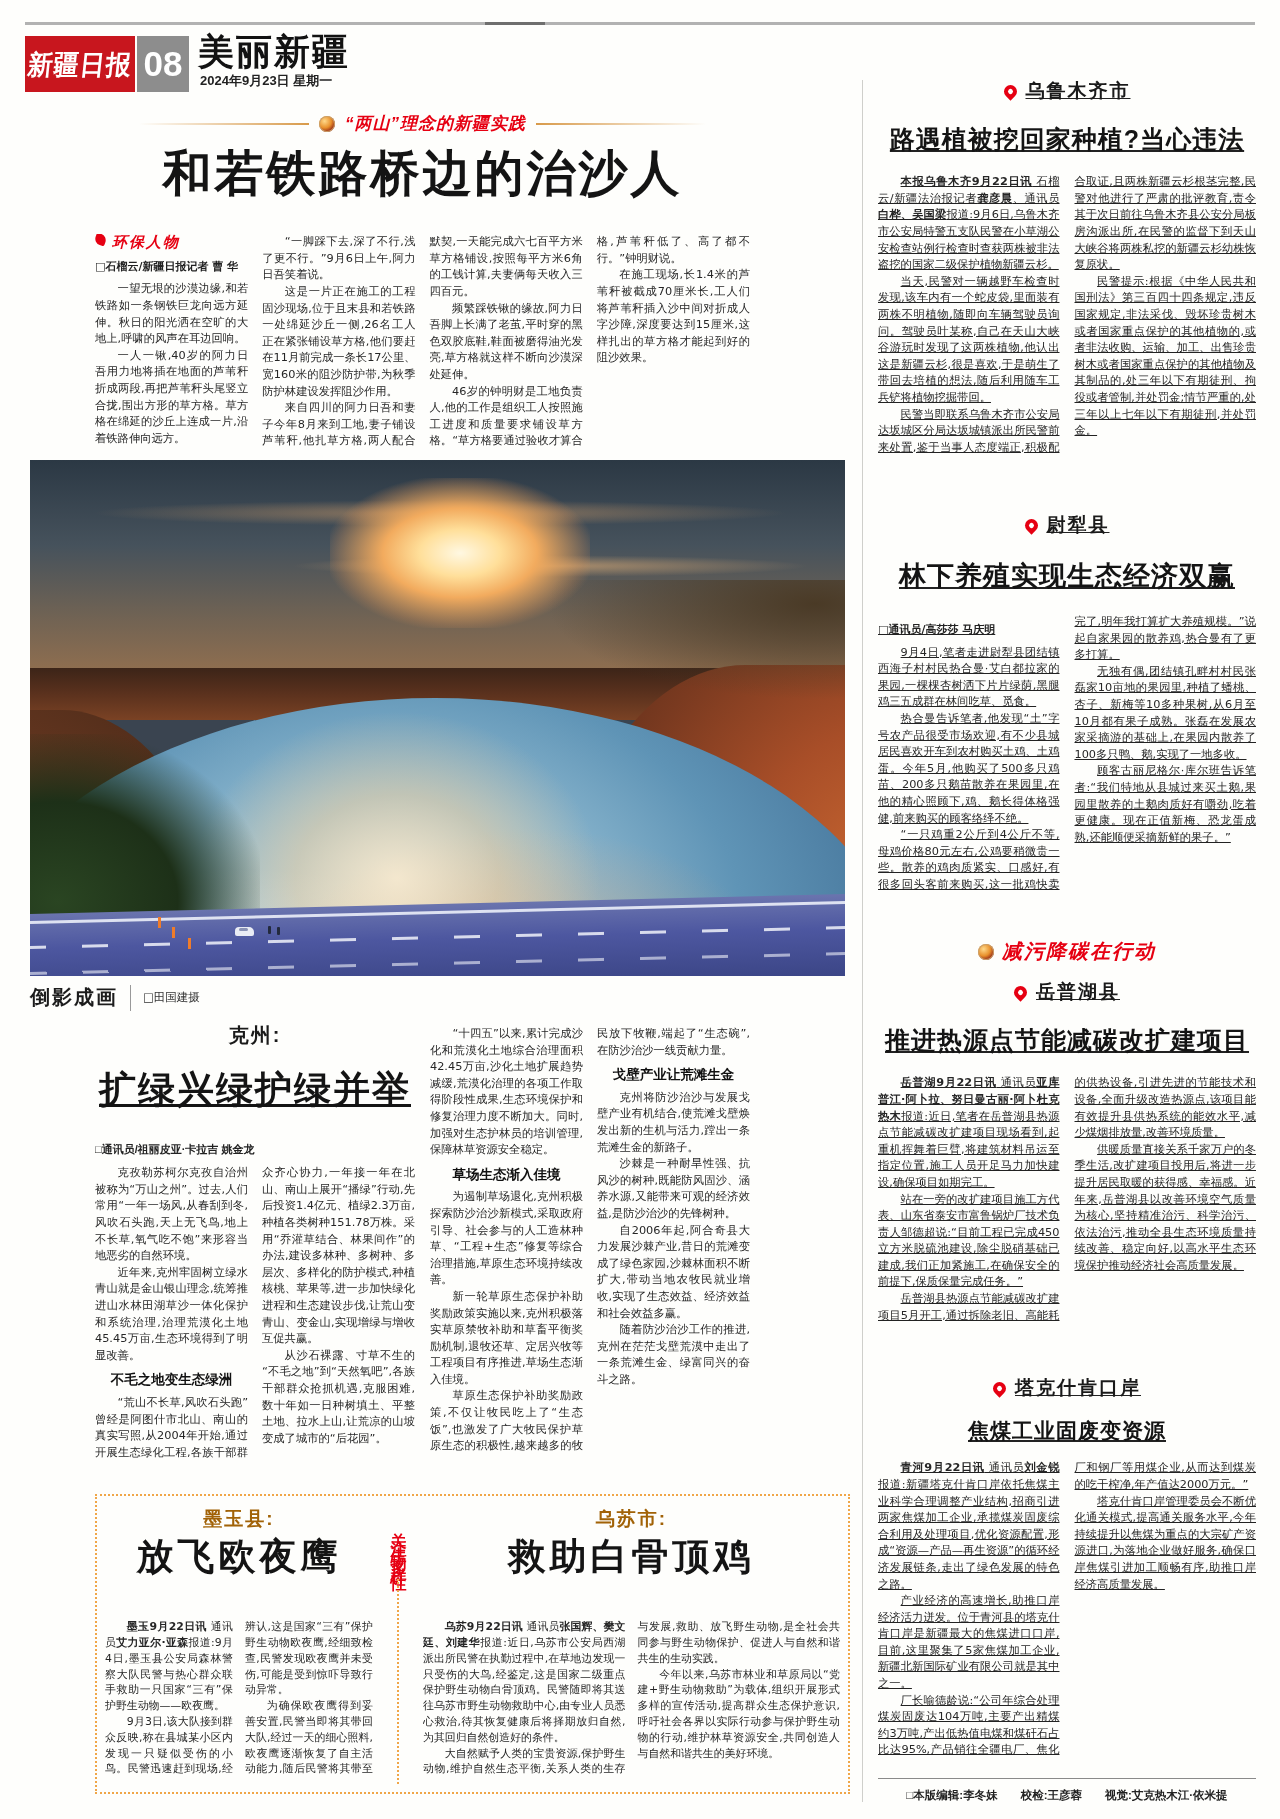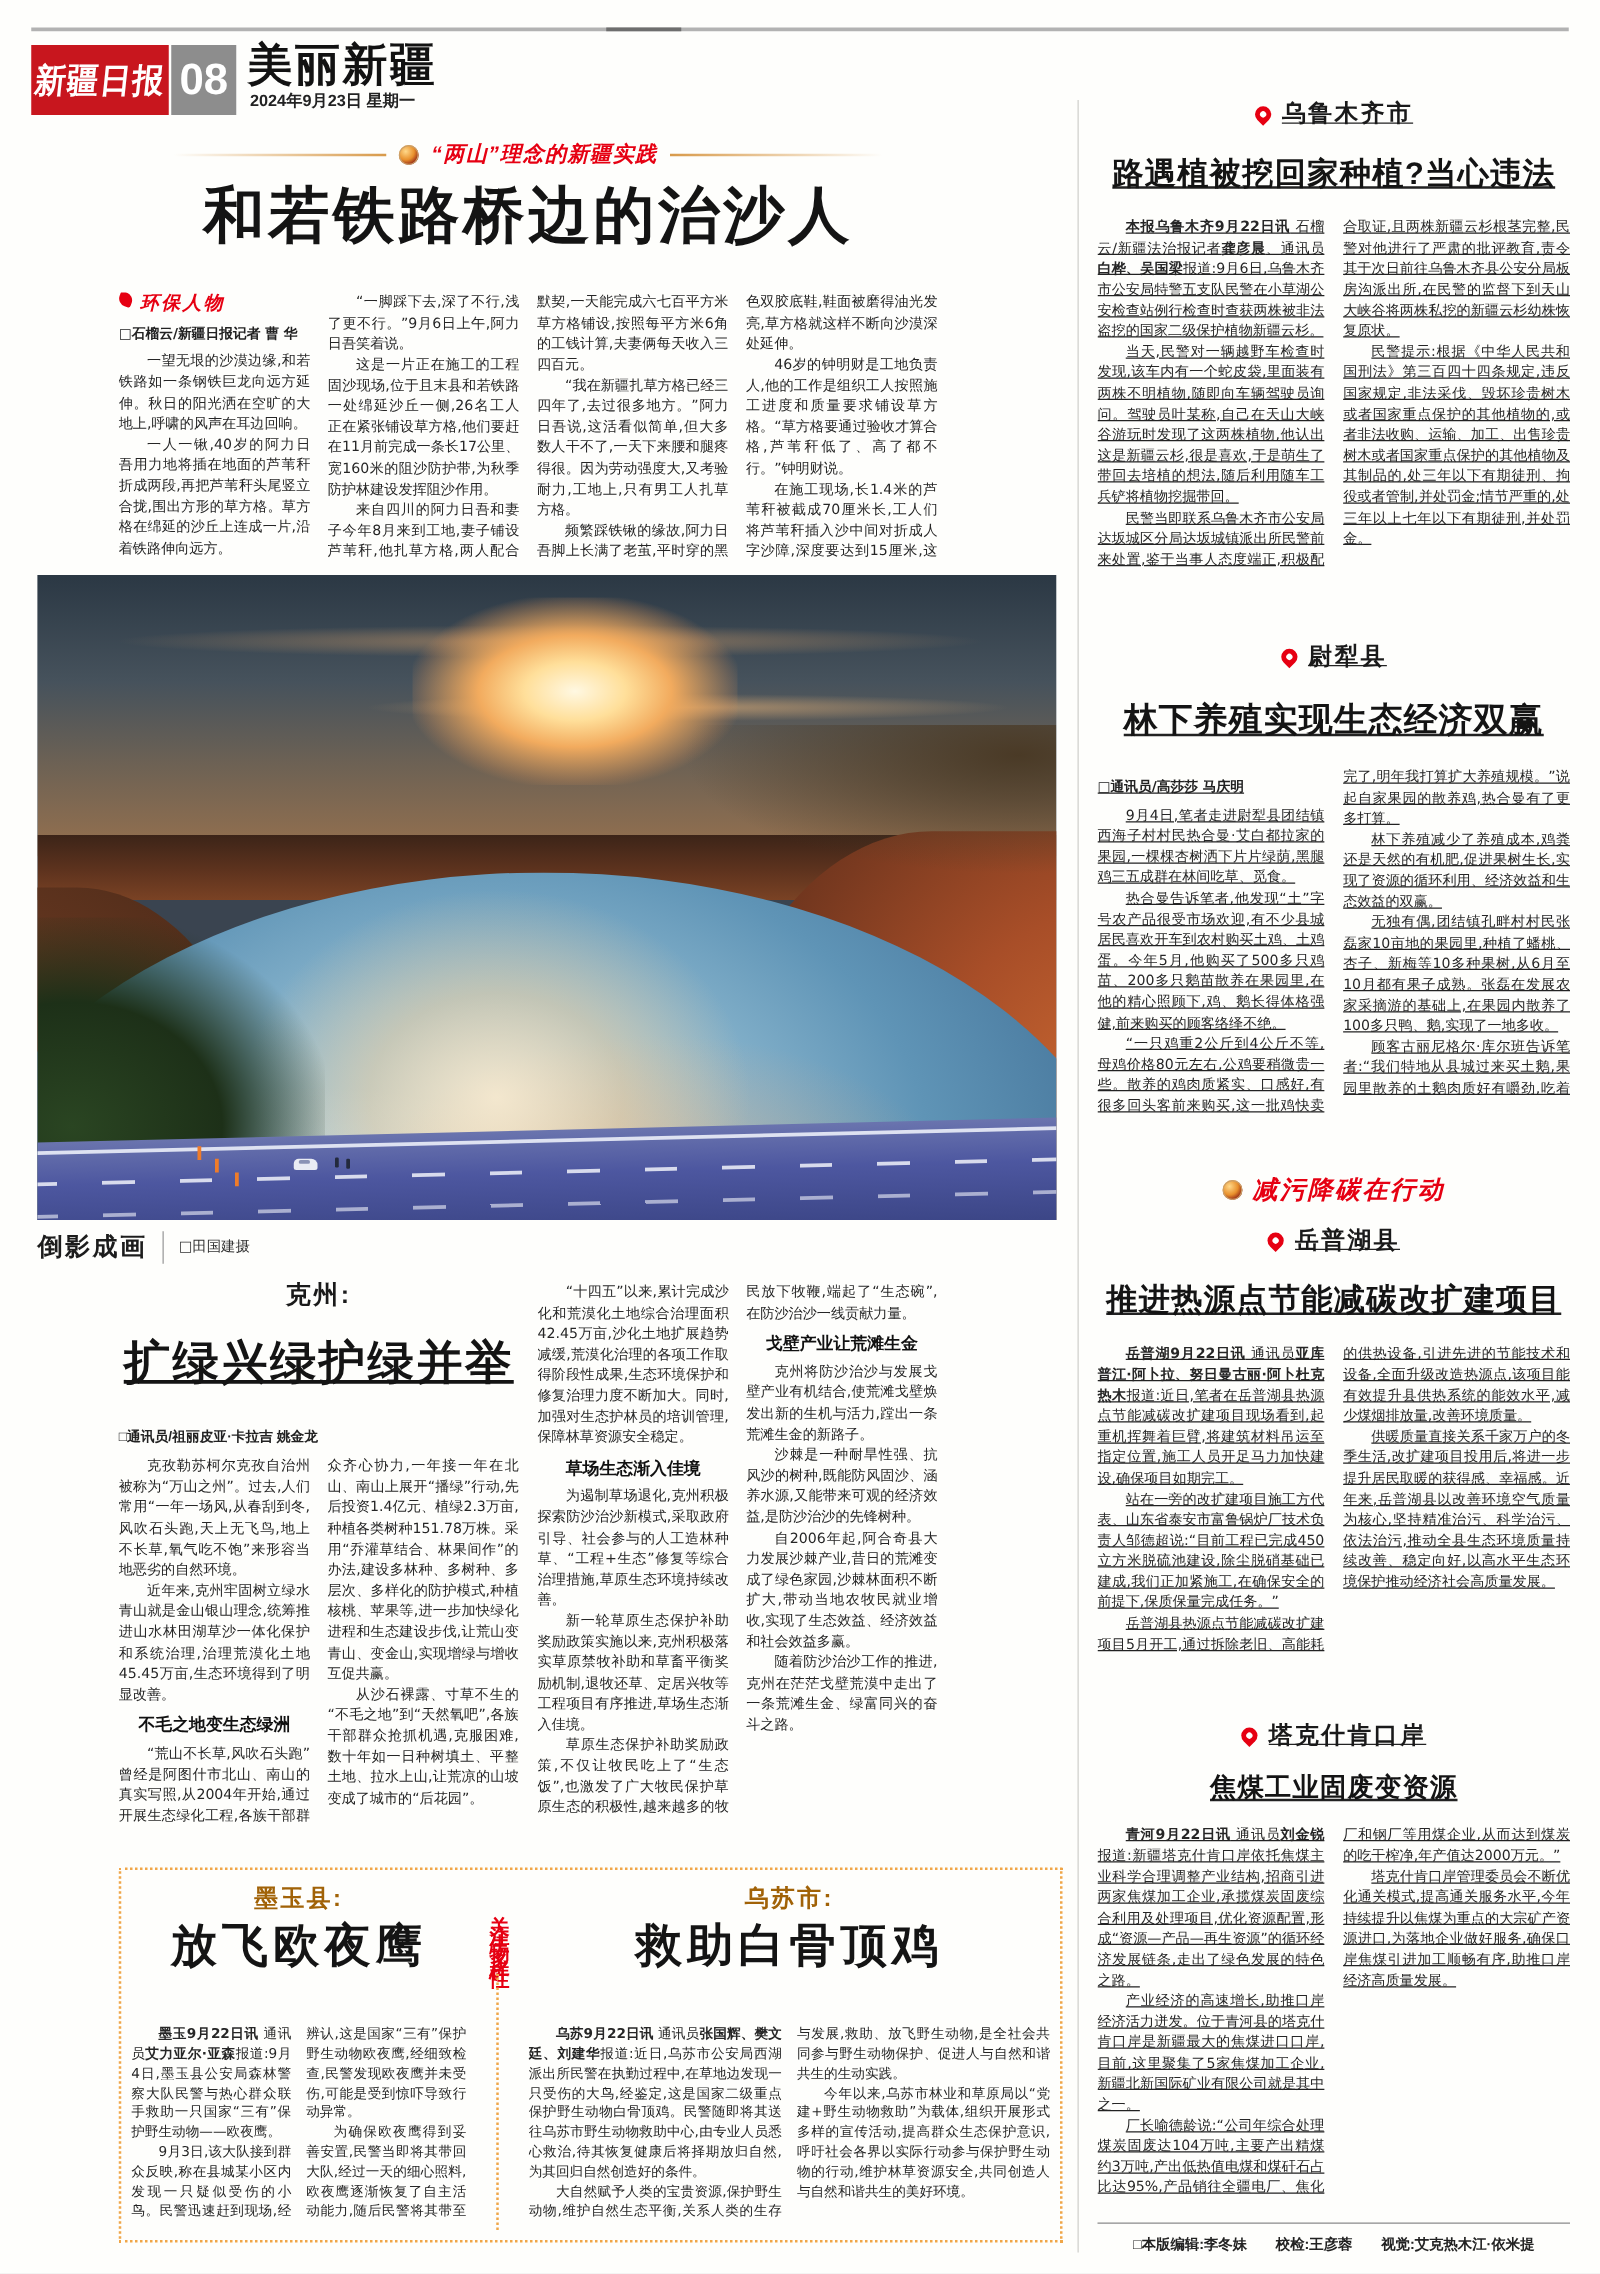--- a/index.html
+++ b/index.html
@@ -146,21 +146,20 @@
         <span class="eco-icon"></span>
         <span>环保人物</span>
       </div>
       <div class="byline">□石榴云/新疆日报记者 曹 华</div>
       <div>
           <p>一望无垠的沙漠边缘,和若铁路如一条钢铁巨龙向远方延伸。秋日的阳光洒在空旷的大地上,呼啸的风声在耳边回响。</p>
           <p>一人一锹,40岁的阿力日吾用力地将插在地面的芦苇秆折成两段,再把芦苇秆头尾竖立合拢,围出方形的草方格。草方格在绵延的沙丘上连成一片,沿着铁路伸向远方。</p>
           <p>“一脚踩下去,深了不行,浅了更不行。”9月6日上午,阿力日吾笑着说。</p>
           <p>这是一片正在施工的工程固沙现场,位于且末县和若铁路一处绵延沙丘一侧,26名工人正在紧张铺设草方格,他们要赶在11月前完成一条长17公里、宽160米的阻沙防护带,为秋季防护林建设发挥阻沙作用。</p>
           <p>来自四川的阿力日吾和妻子今年8月来到工地,妻子铺设芦苇秆,他扎草方格,两人配合默契,一天能完成六七百平方米草方格铺设,按照每平方米6角的工钱计算,夫妻俩每天收入三四百元。</p>
-          <p>“我在新疆扎草方格已经三四年了,去过很多地方。”阿力日吾说,这活看似简单,但大多数人干不了,一天下来腰和腿疼得很。因为劳动强度大,又考验耐力,工地上,只有男工人扎草方格。</p>
           <p>频繁踩铁锹的缘故,阿力日吾脚上长满了老茧,平时穿的黑色双胶底鞋,鞋面被磨得油光发亮,草方格就这样不断向沙漠深处延伸。</p>
           <p>46岁的钟明财是工地负责人,他的工作是组织工人按照施工进度和质量要求铺设草方格。“草方格要通过验收才算合格,芦苇秆低了、高了都不行。”钟明财说。</p>
           <p>在施工现场,长1.4米的芦苇秆被截成70厘米长,工人们将芦苇秆插入沙中间对折成人字沙障,深度要达到15厘米,这样扎出的草方格才能起到好的阻沙效果。</p>
         </div>
     </div>
   </section>
 
   <figure class="photo" style="margin:0;">
     <div class="ph-sky"></div>
     <div class="ph-cloud1"></div>
@@ -268,21 +267,20 @@
         <span class="pin"></span>
         <span class="loc-name">尉犁县</span>
       </div>
       <h2 class="art-headline rail-headline" style="font-size:27px;">林下养殖实现生态经济双赢</h2>
       <div class="body-cols rail-body" style="height:290px;">
         <div class="byline">□通讯员/高莎莎 马庆明</div>
         <div>
             <p>9月4日,笔者走进尉犁县团结镇西海子村村民热合曼·艾白都拉家的果园,一棵棵杏树洒下片片绿荫,黑腿鸡三五成群在林间吃草、觅食。</p>
             <p>热合曼告诉笔者,他发现“土”字号农产品很受市场欢迎,有不少县城居民喜欢开车到农村购买土鸡、土鸡蛋。今年5月,他购买了500多只鸡苗、200多只鹅苗散养在果园里,在他的精心照顾下,鸡、鹅长得体格强健,前来购买的顾客络绎不绝。</p>
             <p>“一只鸡重2公斤到4公斤不等,母鸡价格80元左右,公鸡要稍微贵一些。散养的鸡肉质紧实、口感好,有很多回头客前来购买,这一批鸡快卖完了,明年我打算扩大养殖规模。”说起自家果园的散养鸡,热合曼有了更多打算。</p>
-            <p>林下养殖减少了养殖成本,鸡粪还是天然的有机肥,促进果树生长,实现了资源的循环利用、经济效益和生态效益的双赢。</p>
             <p>无独有偶,团结镇孔畔村村民张磊家10亩地的果园里,种植了蟠桃、杏子、新梅等10多种果树,从6月至10月都有果子成熟。张磊在发展农家采摘游的基础上,在果园内散养了100多只鸭、鹅,实现了一地多收。</p>
             <p>顾客古丽尼格尔·库尔班告诉笔者:“我们特地从县城过来买土鹅,果园里散养的土鹅肉质好有嚼劲,吃着更健康。现在正值新梅、恐龙蛋成熟,还能顺便采摘新鲜的果子。”</p>
           </div>
       </div>
     </article>
 
     <div class="rail-label-row">
       <div class="medal"></div>
       <div class="rail-label">减污降碳在行动</div>
     </div>

